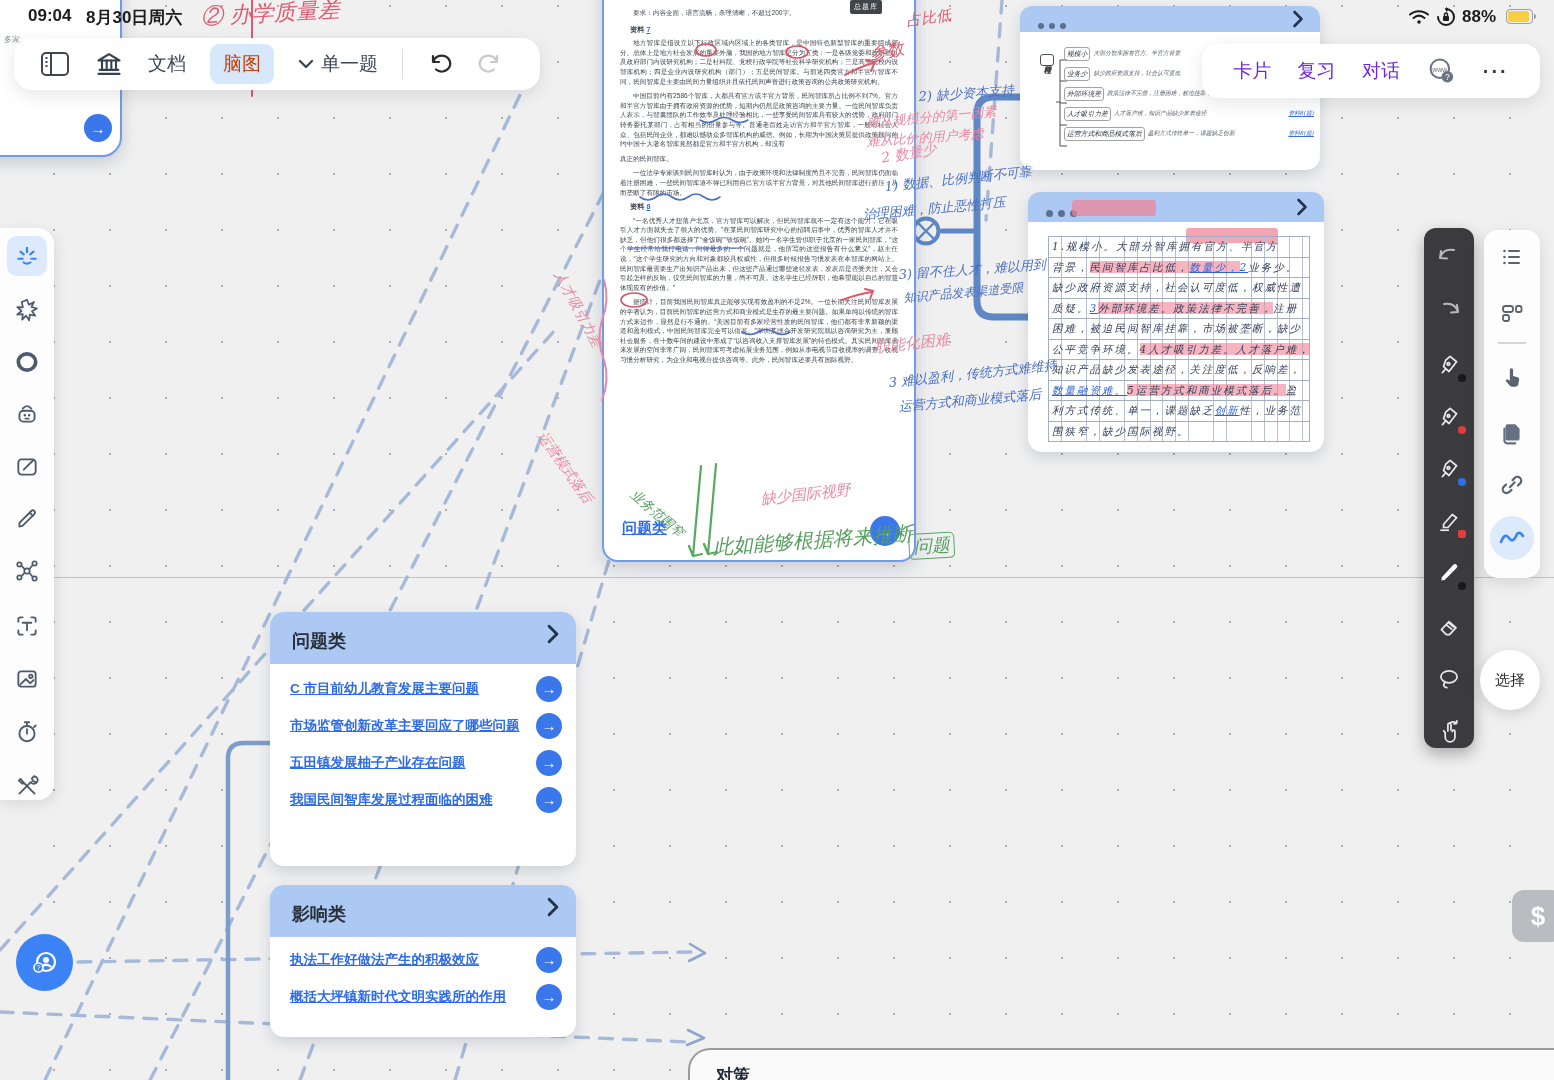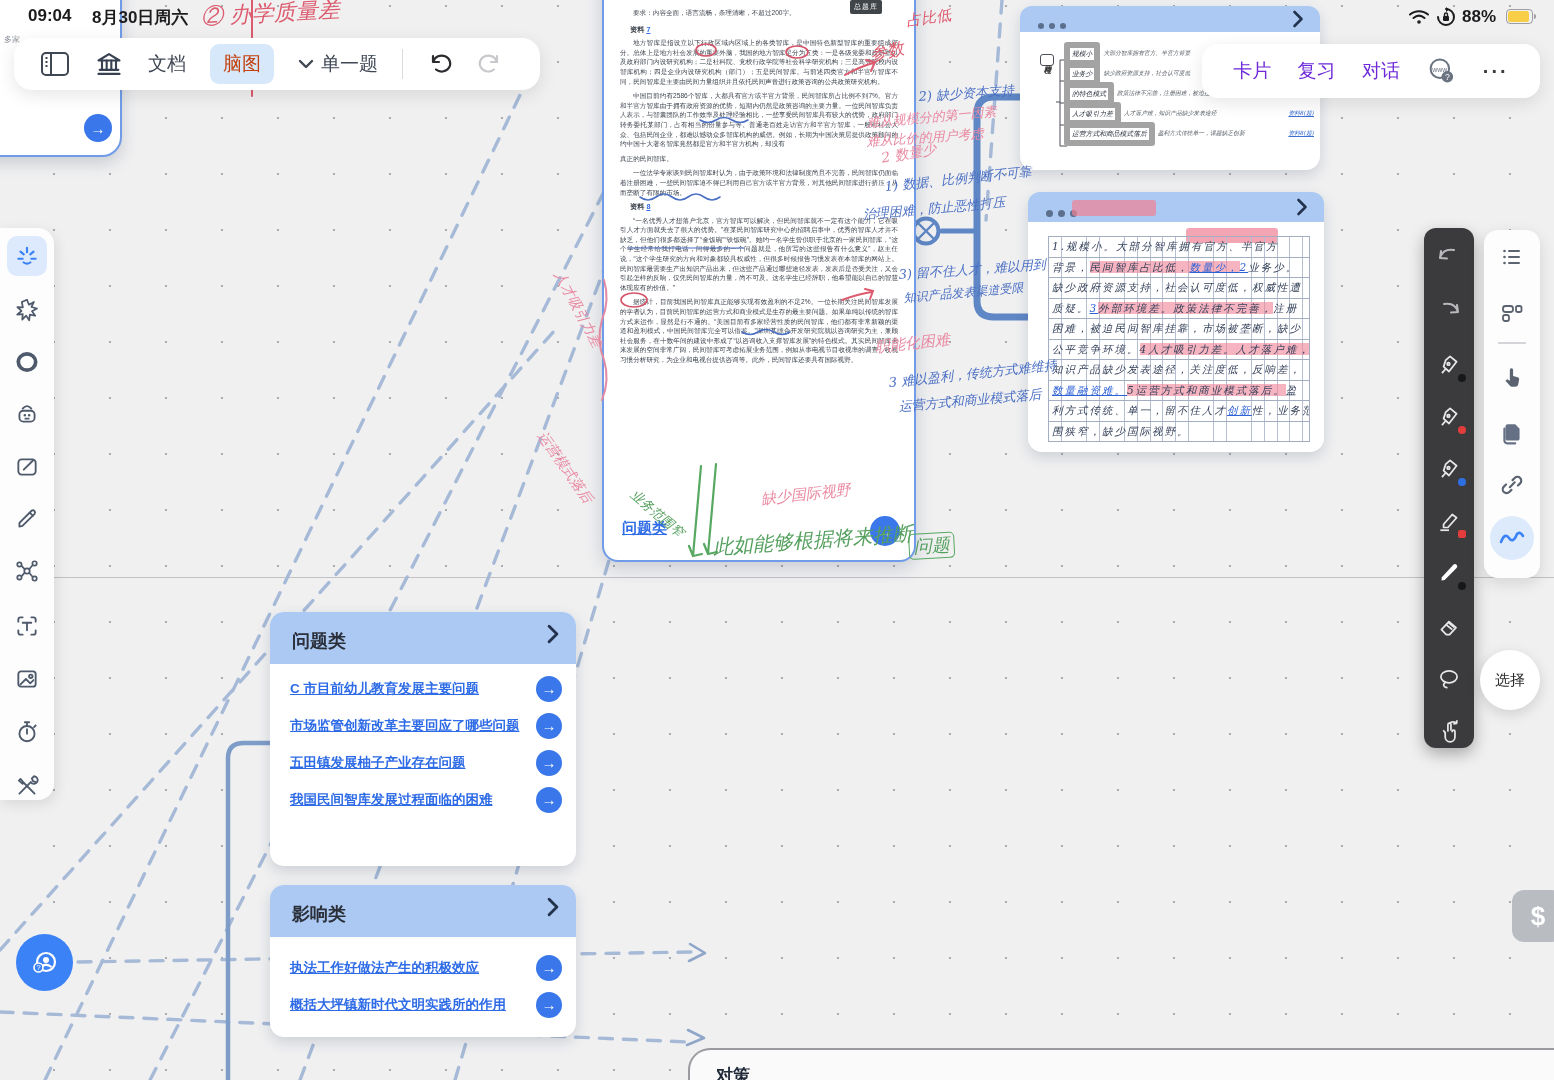--- a/index.html
+++ b/index.html
@@ -51,42 +51,42 @@
   
   #sketchcard{left:1020px;top:6px;width:300px;height:164px;z-index:10}
   #sketchcard .cardhead{height:26px;border-radius:12px 12px 0 0}
   #sketchcard .dots3{position:absolute;left:18px;top:9px}
   #sketchcard .dots3 span{width:6px;height:6px}
   #sketchcard .chevsvg{top:4px}
   #sketchroot{position:absolute;left:20px;top:48px;writing-mode:vertical-rl;font-size:7.5px;color:#333;
     border:1px solid #4a4f57;border-radius:3px;padding:3px 1px;letter-spacing:1px;font-family:"DejaVu Serif",serif;font-style:italic}
   #branches{position:absolute;left:44px;top:36px;width:250px}
   .branch{display:flex;align-items:center;gap:3px;margin:3px 0;height:17px}
-  .bbox{border:6px solid #a3a3a3;border-radius:3px;font-size:6.8px;padding:1px 2px;color:#2e3340;white-space:nowrap;
+  .bbox{border:1px solid #a3a3a3;border-radius:3px;font-size:6.8px;padding:1px 2px;color:#2e3340;white-space:nowrap;
     font-family:"DejaVu Serif",serif;font-style:italic;flex:none}
   .bnote{font-family:"DejaVu Serif",serif;font-style:italic;font-size:5.8px;color:#5a6068;white-space:nowrap;overflow:hidden;flex:1}
   .blink{font-size:5.8px;color:#3b6fd4;text-decoration:underline;white-space:nowrap;flex:none;font-style:italic;font-family:"DejaVu Serif",serif}
   
   #anscard{left:1028px;top:192px;width:296px;height:260px;z-index:10}
   #anscard .cardhead{height:30px;border-radius:12px 12px 0 0}
   #anscard .dots3{position:absolute;left:18px;top:11px}
   #anscard .chevsvg{top:6px}
   .pinkblob{position:absolute;background:rgba(240,130,150,.72);border-radius:3px}
   #ans-rows{position:absolute;left:20px;top:44px;width:262px}
   .ansrow{height:19.5px;border:1px solid #a3aec2;border-top:none;
     background:repeating-linear-gradient(90deg,transparent 0 11.9px,#b6c0d2 11.9px 12.7px);
     font-family:"DejaVu Serif",serif;font-style:italic;font-size:10.5px;letter-spacing:2px;color:#333f58;
     line-height:19px;padding-left:3px;white-space:nowrap;overflow:hidden}
   .ansrow:first-child{border-top:1px solid #a3aec2}
   .ansrow .h{background:rgba(240,130,150,.6)}
   .ansrow .b{color:#2f62d6;text-decoration:underline}
   
   #statusbar{left:0;top:0;width:1554px;height:30px;z-index:50}
   #sb-time{position:absolute;left:28px;top:6px;font-size:17px;font-weight:bold;color:#1c1c1e}
-  #sb-date{position:absolute;left:92px;top:6px;font-size:17px;font-weight:bold;color:#1c1c1e}
+  #sb-date{position:absolute;left:86px;top:6px;font-size:17px;font-weight:bold;color:#1c1c1e}
   #sb-batt-pct{position:absolute;left:1462px;top:7px;font-size:17px;font-weight:bold;color:#1c1c1e}
   #sb-batt{position:absolute;left:1506px;top:9px;width:25px;height:13px;border:1px solid rgba(60,60,67,.45);border-radius:4px}
   #sb-batt i{position:absolute;left:1px;top:1px;bottom:1px;width:85%;background:#f7ce45;border-radius:2.5px}
   #sb-batt u{position:absolute;right:-4px;top:3.5px;width:2.5px;height:5px;background:rgba(60,60,67,.45);border-radius:0 2px 2px 0}
   
   .panel{background:#fff;border-radius:18px;box-shadow:0 5px 18px rgba(0,0,0,.10)}
   #tb-left{left:14px;top:38px;width:526px;height:52px;z-index:40;display:flex;align-items:center;gap:24px;padding:0 26px;box-sizing:border-box}
   #tb-left .lbl{font-size:19px;color:#3f4754}
   #tb-left .pill{background:#d8e8fb;color:#c2410c;font-size:19px;padding:7px 13px;border-radius:9px}
   #tb-left .group{display:flex;align-items:center;gap:7px}
@@ -210,21 +210,21 @@
         <span class="blink">资料7</span>
       </div>
 
       <div class="branch">
         <span class="bbox">业务少</span>
         <span class="bnote">缺少政府资源支持，社会认可度低</span>
         <span class="blink">资料7</span>
       </div>
 
       <div class="branch">
-        <span class="bbox">的特色模式</span>
+        <span class="bbox">外部环境差</span>
         <span class="bnote">政策法律不完善，注册困难，被迫挂靠，缺少公平竞争</span>
         <span class="blink">资料7(超)</span>
       </div>
 
       <div class="branch">
         <span class="bbox">人才吸引力差</span>
         <span class="bnote">人才落户难，知识产品缺少发表途径</span>
         <span class="blink">资料8(超)</span>
       </div>
 
@@ -247,21 +247,21 @@
   <span class="pinkblob" style="left:158px;top:36px;width:92px;height:15px"></span>
   <div id="ans-rows">
       <div class="ansrow"><span>1.规模小。大部分智库拥有官方、半官方</span></div>
       <div class="ansrow"><span>背景，</span><span class="h">民间智库占比低，</span><span class="h b">数量少，</span><span class="b">2</span><span>业务少。</span></div>
       <div class="ansrow"><span>缺少政府资源支持，社会认可度低，权威性遭</span></div>
       <div class="ansrow"><span>质疑。</span><span class="b">3</span><span class="h">外部环境差。政策法律不完善，</span><span>注册</span></div>
       <div class="ansrow"><span>困难，被迫民间智库挂靠，市场被垄断，缺少</span></div>
       <div class="ansrow"><span>公平竞争环境。</span><span class="h">4人才吸引力差。</span><span class="h">人才落户难，</span></div>
       <div class="ansrow"><span>知识产品缺少发表途径，关注度低，反响差，</span></div>
       <div class="ansrow"><span class="b">数量融资难。</span><span class="h">5运营方式和商业模式落后。</span><span>盈</span></div>
-      <div class="ansrow"><span>利方式传统、单一，留不住人才</span><span class="b">创新</span><span>性，业务范</span></div>
+      <div class="ansrow"><span>利方式传统、单一，课题缺乏</span><span class="b">创新</span><span>性，业务范</span></div>
       <div class="ansrow"><span>围狭窄，缺少国际视野。</span></div>
     </div>
 </div>
 
 <div class="abs bluecard nodecard" style="top:612px;height:254px">
   <div class="cardhead">
     <span class="cardtitle">问题类</span>
     <svg class="chevsvg" width="18" height="20" viewBox="0 0 11 18">
         <path d="M2 2l7 7-7 7"></path>
       </svg>
@@ -291,21 +291,21 @@
     </div>
 </div>
 
 <div class="abs bluecard nodecard" style="top:885px;height:152px">
   <div class="cardhead">
     <span class="cardtitle">影响类</span>
     <svg class="chevsvg" width="18" height="20" viewBox="0 0 11 18">
         <path d="M2 2l7 7-7 7"></path>
       </svg>
   </div>
-  <div style="padding:12px 0">
+  <div style="padding:4px 0">
 
       <div class="prow">
         <span class="plink">执法工作好做法产生的积极效应</span>
         <span class="arrowbtn"></span>
       </div>
 
       <div class="prow">
         <span class="plink">概括大坪镇新时代文明实践所的作用</span>
         <span class="arrowbtn"></span>
       </div>

